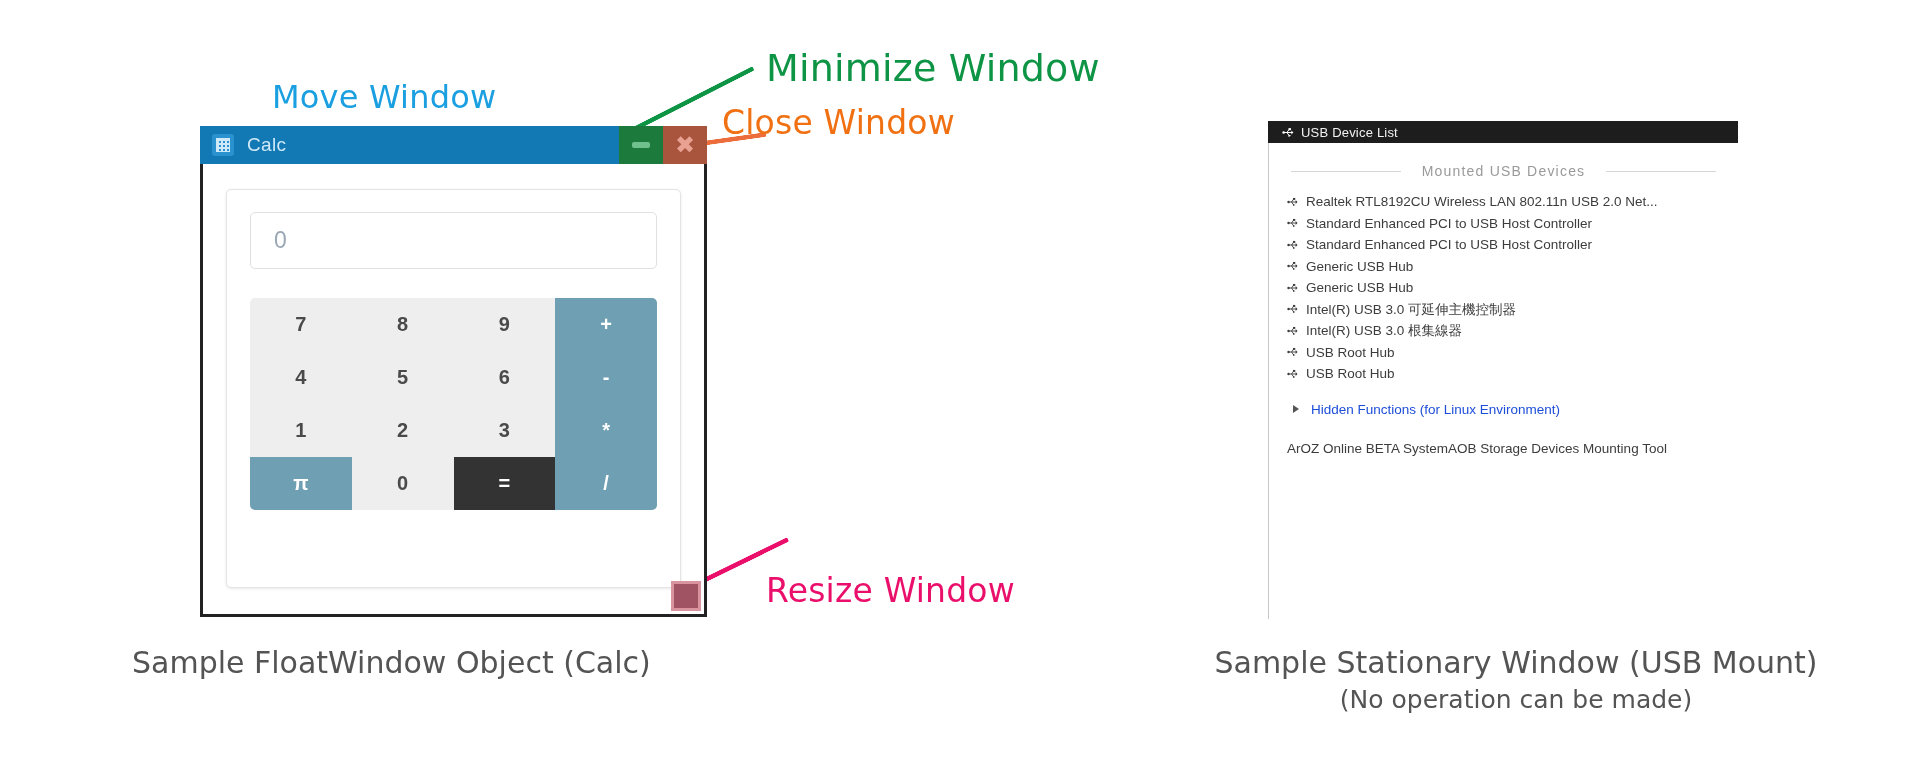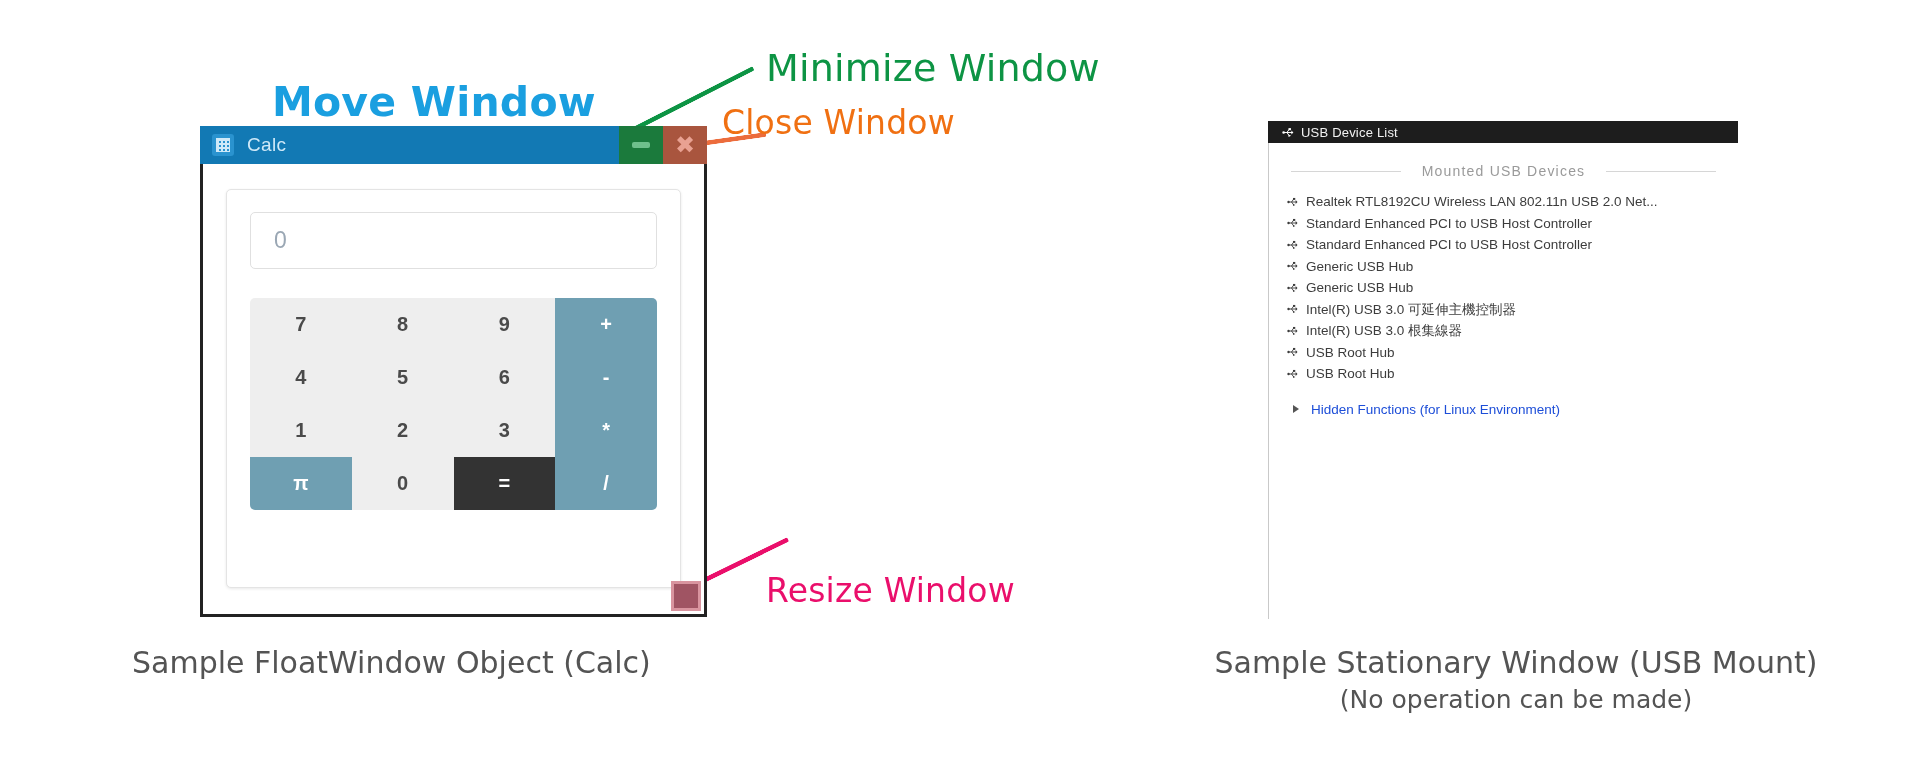--- a/index.html
+++ b/index.html
@@ -17,21 +17,21 @@
   }
 
   
   .annot {
     position: absolute;
     font-family: "DejaVu Sans", sans-serif;
     font-weight: 400;
     white-space: nowrap;
     letter-spacing: .2px;
   }
-  #annot-move   { left: 272px; top: 78px;  font-size: 41px; color: #1a9fe0; font-weight: bold; }
+  #annot-move   { left: 272px; top: 78px;  font-size: 32px; color: #1a9fe0; }
   #annot-min    { left: 766px; top: 46px;  font-size: 38px; color: #0d9444; }
   #annot-close  { left: 722px; top: 103px; font-size: 33px; color: #f07012; }
   #annot-resize { left: 766px; top: 571px; font-size: 33px; color: #ea0f6b; }
 
   .leader { position: absolute; height: 0; transform-origin: 0 50%; }
   .leader i {
     display: block;
     width: 100%;
     border-top-width: 5px;
     border-top-style: solid;
@@ -476,20 +476,21 @@
             </svg></span>
         <span>USB Root Hub</span>
       </div>
     </div>
 
     <div id="usb-hidden-row">
       <span class="tri"></span>
       <span>Hidden Functions (for Linux Environment)</span>
     </div>
 
+    <div id="usb-footer">ArOZ Online BETA SystemAOB Storage Devices Mounting Tool</div>
   </div>
 </div>
 
 <div class="caption" id="caption-left">Sample FloatWindow Object (Calc)</div>
 <div class="caption" id="caption-right">
   <span>Sample Stationary Window (USB Mount)</span>
   <span class="sub">(No operation can be made)</span>
 </div>
 
 </body></html>

